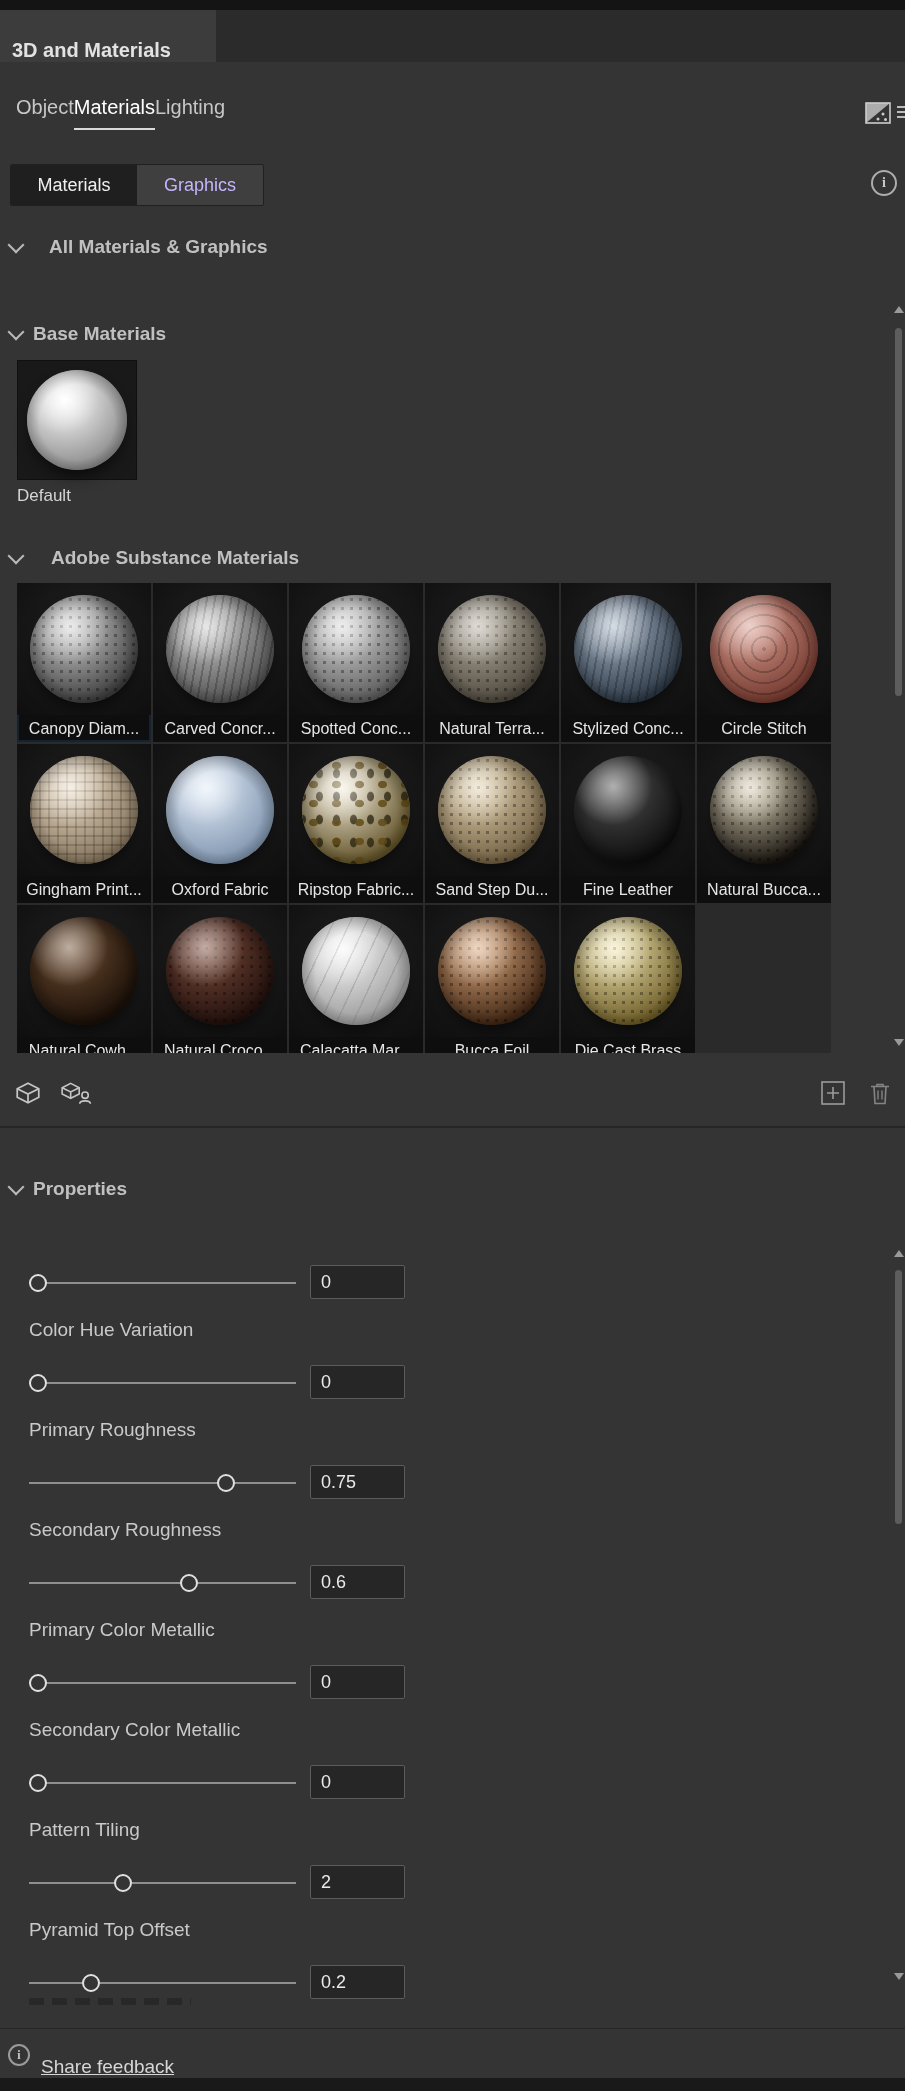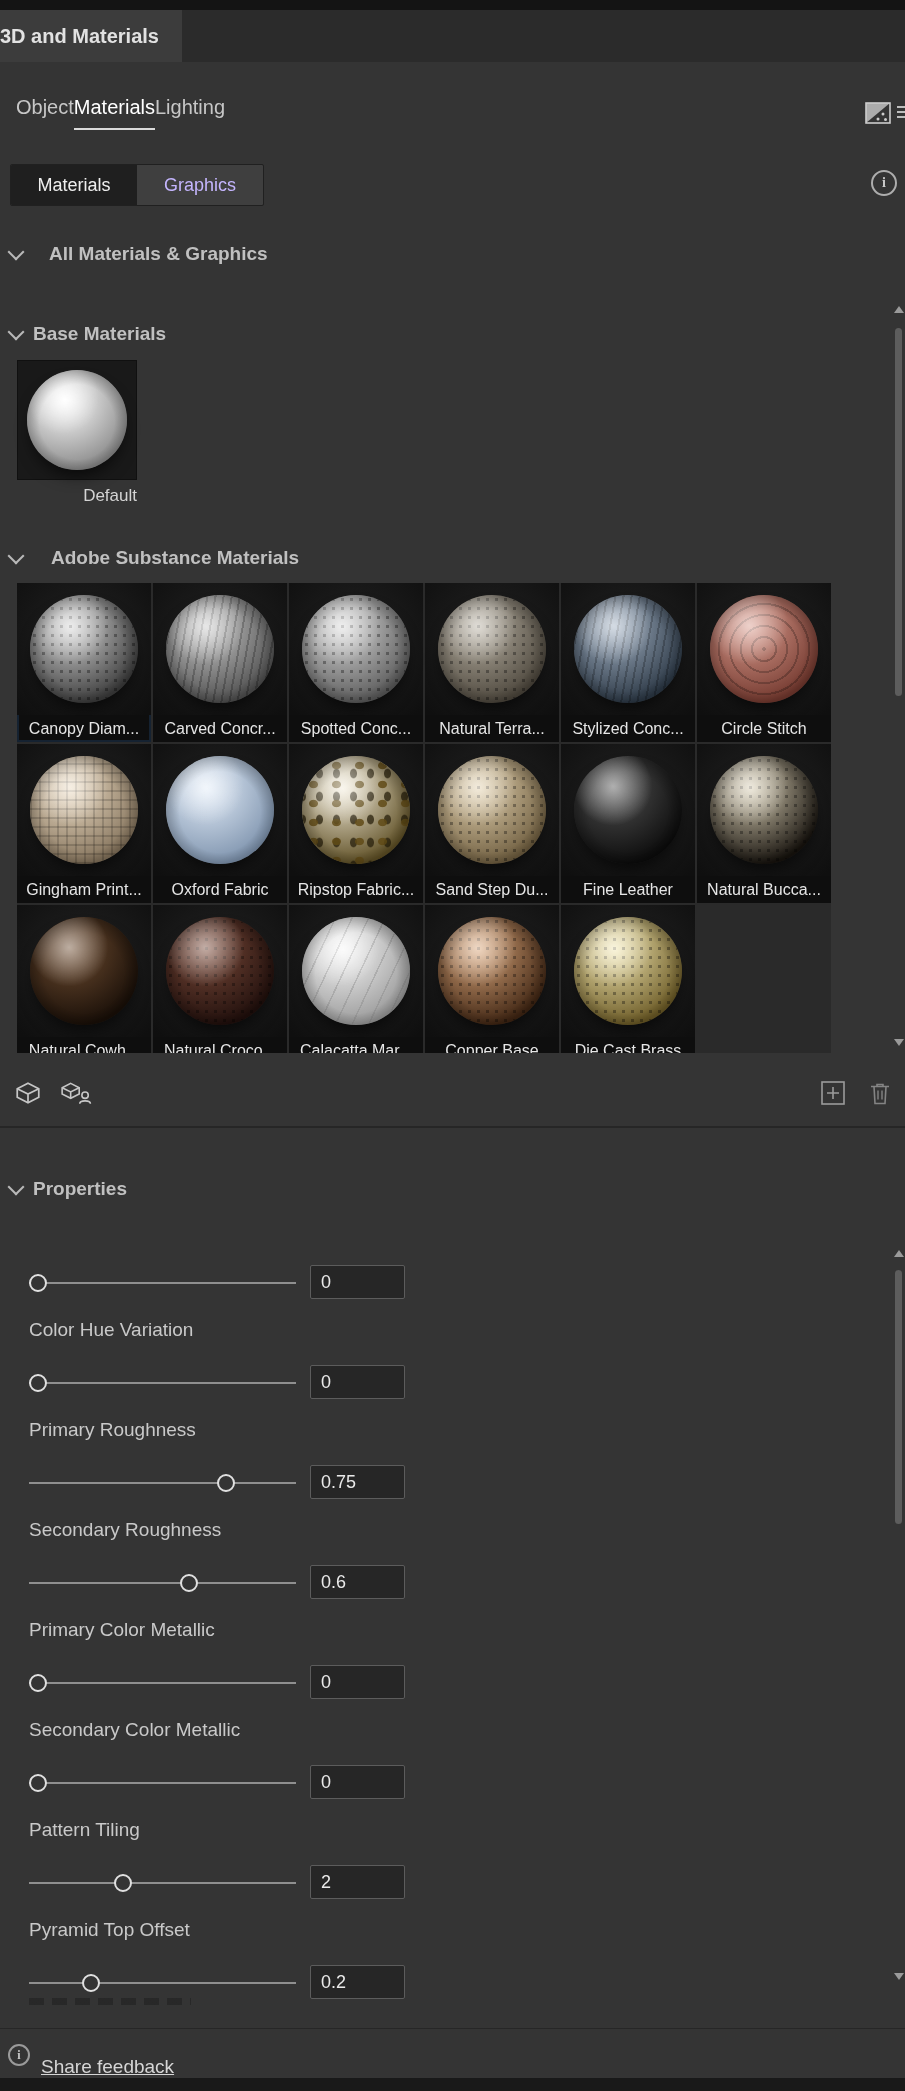--- a/index.html
+++ b/index.html
@@ -5,22 +5,22 @@
   html,body{margin:0;padding:0;background:#1a1a1a;}
   .root{
     position:relative;width:905px;height:2091px;overflow:hidden;
     background:#343434;font-family:"Liberation Sans",sans-serif;
     -webkit-font-smoothing:antialiased;color:#cfcfcf;
   }
   
   .top-black{position:absolute;left:0;top:0;width:905px;height:10px;background:#141414;}
   .tab-bar{position:absolute;left:0;top:10px;width:905px;height:52px;background:#2b2b2b;}
   .panel-tab{
-    position:absolute;left:0;top:10px;width:182px;height:52px;background:#3c3c3c;
-    display:flex;align-items:center;box-sizing:border-box;
+    position:absolute;left:0;top:10px;width:216px;height:52px;background:#3c3c3c;
+    display:flex;align-items:flex-end;padding-left:12px;box-sizing:border-box;
     font-size:20px;font-weight:bold;color:#e2e2e2;
   }
   
   .nav{position:absolute;left:16px;top:96px;display:flex;font-size:20px;}
   .nav-item{color:#c7c7c7;padding-bottom:9px;cursor:default;}
   .nav-item.active{color:#ffffff;border-bottom:2px solid #dadada;}
   .nav-right{position:absolute;top:102px;right:14px;display:flex;gap:16px;align-items:center;}
   .clip-menu{position:absolute;top:104px;right:-9px;}
   
   .segmented{
@@ -36,21 +36,21 @@
   }
   .info-top{position:absolute;right:8px;top:170px;}
   
   .sec-header{position:absolute;left:10px;display:flex;align-items:center;gap:11px;
     font-size:19px;font-weight:bold;color:#c0c0c0;}
   .chev{width:10px;height:10px;border-left:2px solid #b9b9b9;border-bottom:2px solid #b9b9b9;
     transform:rotate(-45deg);margin-top:-4px;flex:0 0 auto;}
   
   .base-tile{position:absolute;left:17px;top:360px;width:120px;height:120px;background:#191919;
     border:1px solid #101010;box-sizing:border-box;display:flex;align-items:center;justify-content:center;}
-  .base-label{position:absolute;left:17px;top:486px;width:120px;text-align:right;
+  .base-label{position:absolute;left:17px;top:486px;width:120px;text-align:left;
     font-size:17px;color:#d4d4d4;}
   .sphere{position:relative;border-radius:50%;overflow:hidden;
     box-shadow:0 10px 16px -5px rgba(0,0,0,0.65);}
   .sphere .pat,.sphere .shade{position:absolute;inset:0;border-radius:50%;}
   .sphere .shade{
     background:
       radial-gradient(circle at 36% 28%, rgba(255,255,255,0.55), rgba(255,255,255,0) 38%),
       radial-gradient(circle at 50% 52%, rgba(0,0,0,0) 52%, rgba(0,0,0,0.55) 96%);
   }
   .pat-dots{background-image:radial-gradient(rgba(0,0,0,0.32) 1.5px, rgba(0,0,0,0) 1.8px);background-size:9px 9px;}
@@ -140,21 +140,21 @@
   <svg class="clip-menu" width="18" height="16" viewBox="0 0 18 16">
     <path d="M1 3 H17 M1 8 H17 M1 13 H17" stroke="#bdbdbd" stroke-width="2"></path>
   </svg>
 
   <div class="segmented">
     <div class="seg active">Materials</div>
     <div class="seg">Graphics</div>
   </div>
   <span class="i-circ info-top">i</span>
 
-  <div class="sec-header" style="top:243px;gap:27px;">
+  <div class="sec-header" style="top:236px;gap:27px;">
     <span class="chev"></span>
     <span>All Materials &amp; Graphics</span>
   </div>
   <div class="sec-header" style="top:323px;">
     <span class="chev"></span>
     <span>Base Materials</span>
   </div>
 
   <div class="base-tile">
     <div class="sphere" id="base-sphere" style="background: radial-gradient(circle at 38% 30%, rgb(255, 255, 255) 0%, rgb(138, 138, 138) 76%);">
@@ -305,21 +305,21 @@
     </div>
     <div class="tile-label">Calacatta Mar...</div>
   </div>
       <div class="tile">
     <div class="tile-img">
       <div class="sphere" style="background: radial-gradient(circle at 38% 30%, rgb(218, 167, 123) 0%, rgb(63, 37, 19) 76%);">
         <div class="pat pat-dots"></div>
         <div class="shade"></div>
       </div>
     </div>
-    <div class="tile-label">Copper Base</div>
+    <div class="tile-label">Bucca Foil</div>
   </div>
       <div class="tile">
     <div class="tile-img">
       <div class="sphere" style="background: radial-gradient(circle at 38% 30%, rgb(242, 231, 178) 0%, rgb(107, 90, 38) 76%);">
         <div class="pat pat-dots"></div>
         <div class="shade"></div>
       </div>
     </div>
     <div class="tile-label">Die Cast Brass</div>
   </div>

